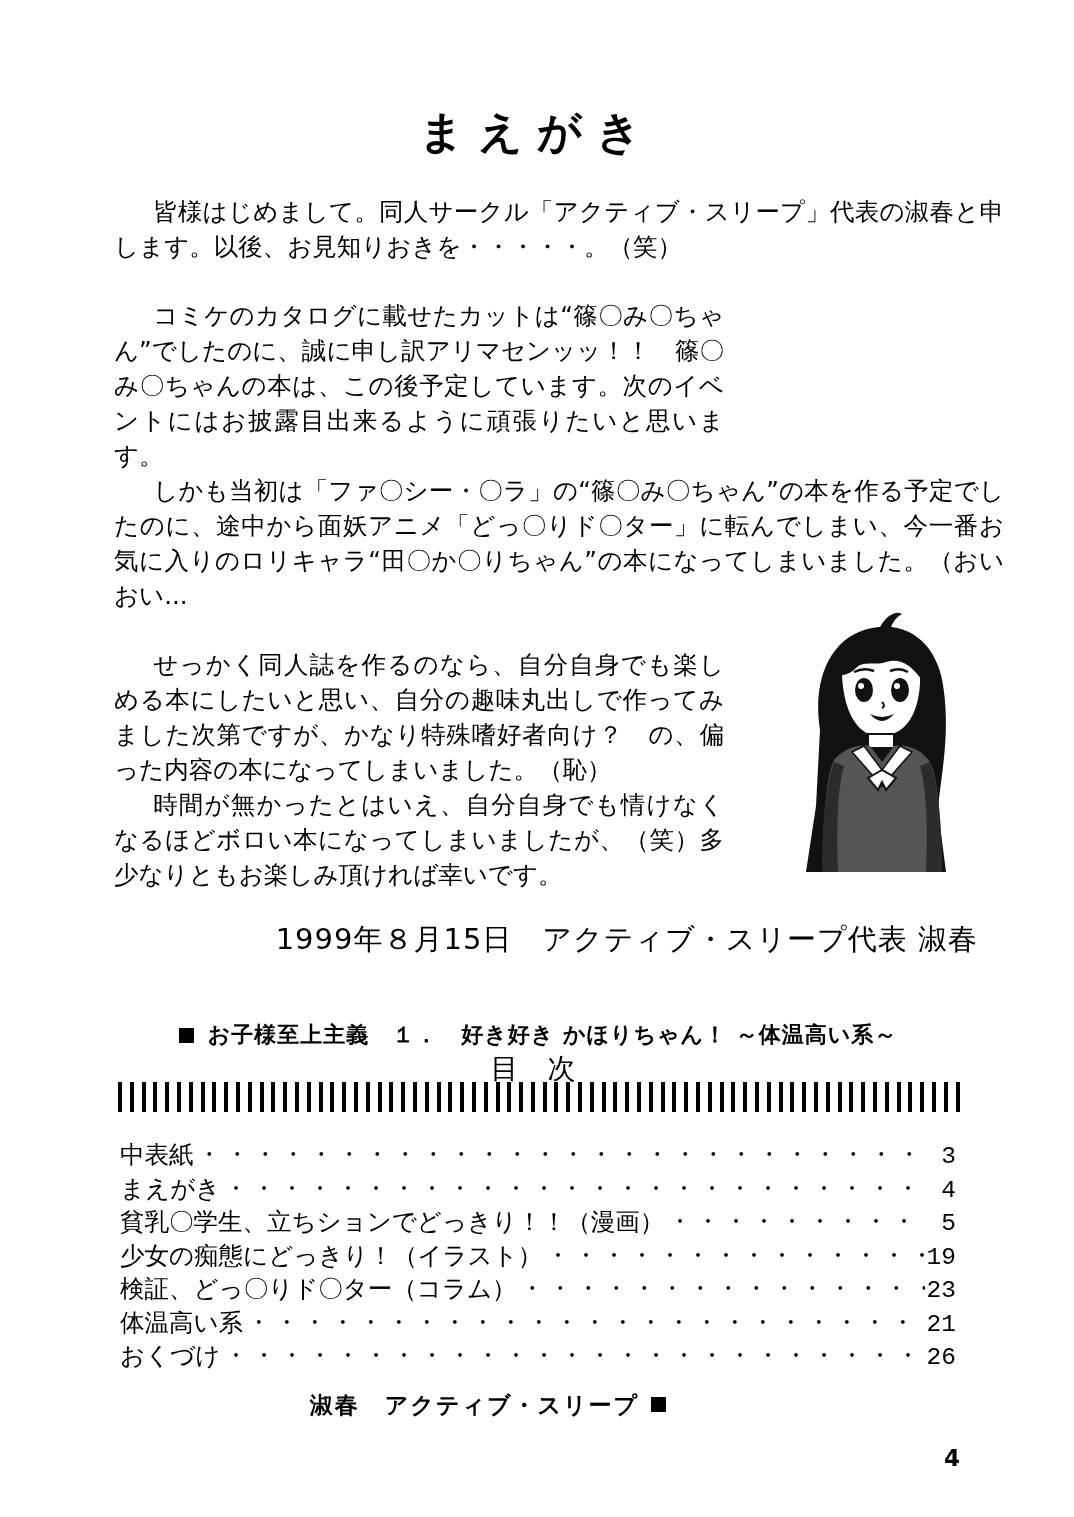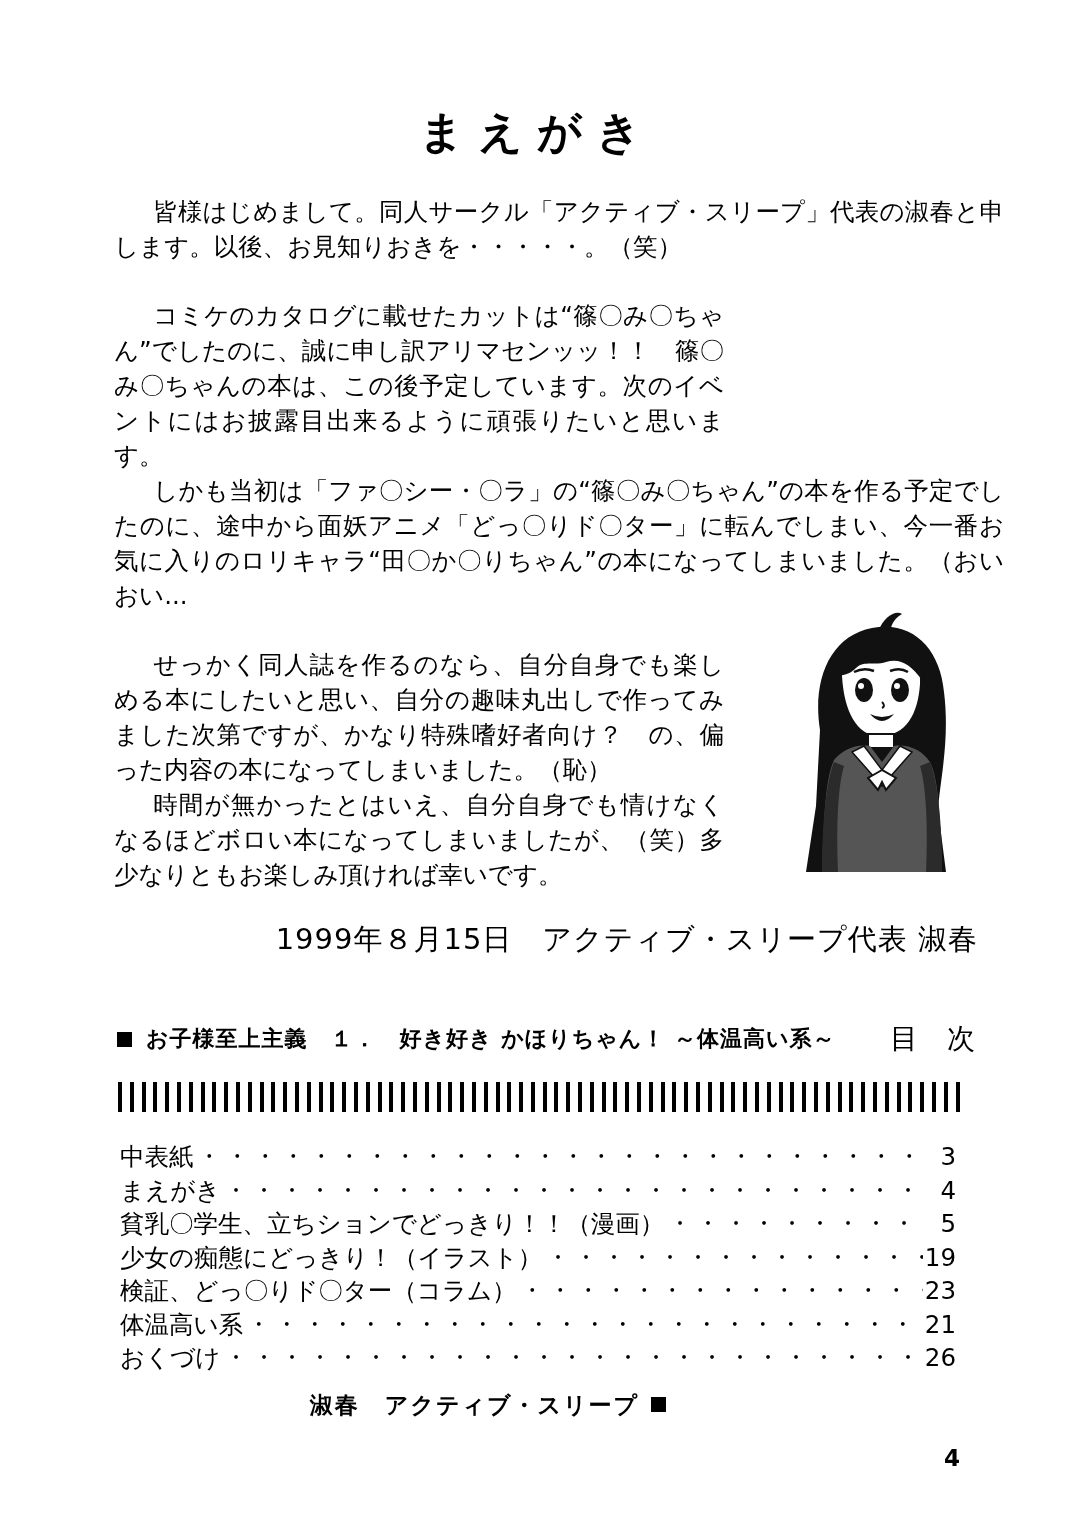--- a/index.html
+++ b/index.html
@@ -69,28 +69,29 @@
     top: 610px;
     width: 230px;
     height: 290px;
   }
   .illustration svg {
     display: block;
   }
   
   .toc-header {
     position: absolute;
-    left: 117px;
+    left: 104px;
     top: 1020px;
     width: 868px;
     display: flex;
     align-items: center;
     justify-content: space-between;
     font-size: 22px;
     font-weight: bold;
+    flex-direction: column;
   }
   .toc-header-left {
     display: flex;
     align-items: center;
     gap: 14px;
     letter-spacing: 1px;
   }
   .sq {
     display: inline-block;
     width: 15px;
@@ -124,20 +125,21 @@
     left: 120px;
     top: 1140px;
     width: 836px;
     font-size: 24.5px;
   }
   .toc-row {
     display: flex;
     align-items: flex-end;
     line-height: 33.5px;
     white-space: nowrap;
+    font-family: Liberation Mono, monospace;
   }
   .toc-label { flex: 0 0 auto; }
   .toc-dots {
     flex: 1 1 auto;
     overflow: hidden;
     margin: 0 2px 0 4px;
     letter-spacing: 5px;
     font-size: 23px;
     color: #000;
   }

